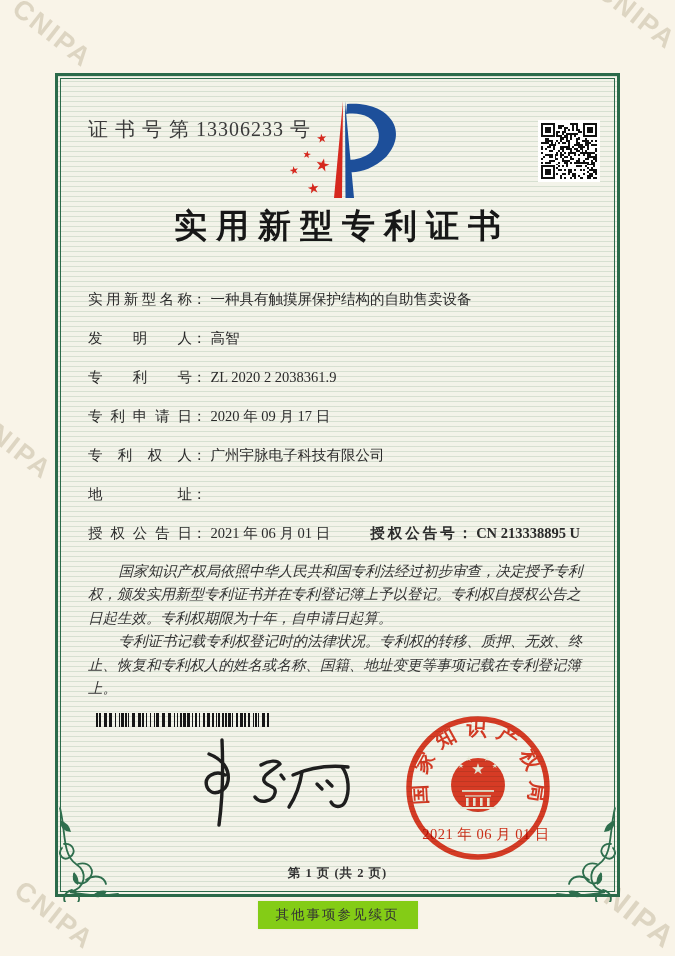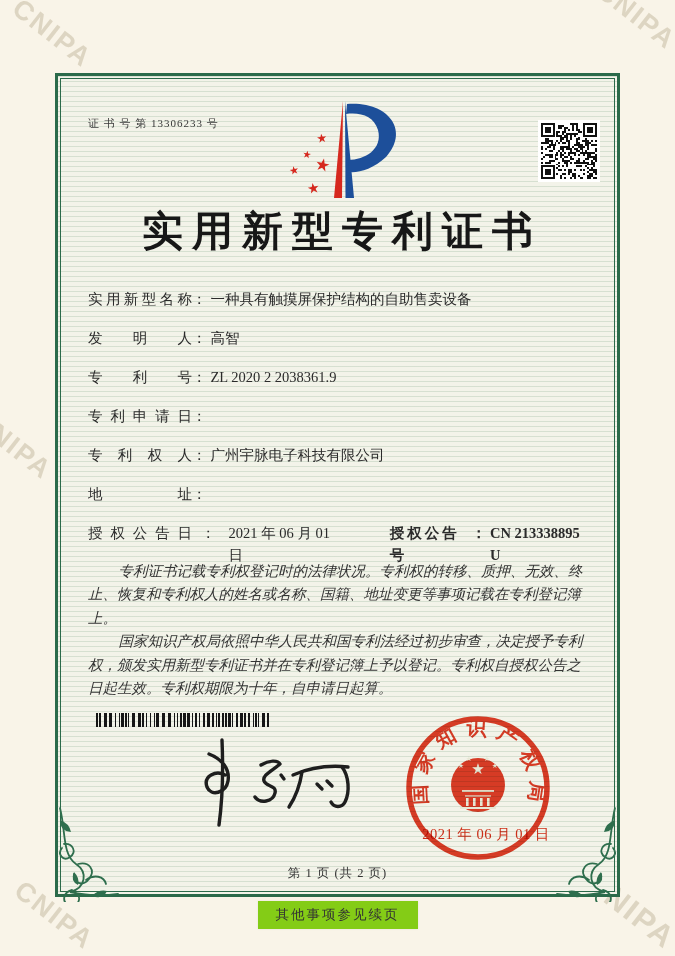--- a/index.html
+++ b/index.html
@@ -24,46 +24,46 @@
     position:absolute;left:55px;top:73px;width:565px;height:824px;
     box-sizing:border-box;
     border:3px solid #2b6a4a;
     background:
       repeating-linear-gradient(180deg, rgba(148,180,152,.30) 0 1px, rgba(0,0,0,0) 1px 5px),
       #f3f3e9;
   }
   .frame::before{
     content:"";position:absolute;inset:2px;border:1px solid #2b6a4a;pointer-events:none;
   }
-  .cert-no{position:absolute;left:30px;top:40px;font-size:11px;letter-spacing:1px;color:#3a3a3a;}
+  .cert-no{position:absolute;left:30px;top:40px;font-size:20px;letter-spacing:1px;color:#3a3a3a;}
   .logo{position:absolute;left:218px;top:20px;width:145px;height:110px;}
   .qr{position:absolute;left:480px;top:44px;width:62px;height:62px;background:#fff;padding:3px;box-sizing:border-box;}
   .title{
     position:absolute;left:0;right:0;top:128px;text-align:center;
-    font-size:41px;font-weight:bold;letter-spacing:9px;color:#171717;text-indent:9px;
+    font-size:33px;font-weight:bold;letter-spacing:9px;color:#171717;text-indent:9px;
   }
   .fields{position:absolute;left:30px;top:212px;right:30px;font-size:14.5px;line-height:22px;}
   .f-row{display:flex;align-items:center;margin-bottom:17px;}
   .f-label{display:inline-block;width:104px;text-align:justify;text-align-last:justify;white-space:pre-wrap;flex:none;}
   .f-colon{flex:none;margin-right:4px;}
   .f-value{max-width:392px;font-family:Liberation Serif, serif;}
-  .grant-row{display:flex;align-items:flex-start;margin-top:2px;gap:9px;}
+  .grant-row{display:flex;align-items:flex-start;margin-top:2px;}
   .grant-pair2{margin-left:40px;display:flex;font-weight:bold;}
   .paras{position:absolute;left:30px;top:484px;right:30px;font-size:14.5px;line-height:1.62;font-style:italic;color:#333;}
   .paras p{margin:0;text-indent:2.1em;}
   .barcode{position:absolute;left:38px;top:637px;width:176px;height:14px;}
   .signer{position:absolute;left:41px;top:684px;font-family:"Liberation Sans","DejaVu Sans",sans-serif;font-size:15.5px;color:#222;}
   .signer div{margin-bottom:9px;}
   .sig{position:absolute;left:133px;top:652px;width:180px;height:105px;}
   .seal{position:absolute;left:345px;top:638px;width:150px;height:150px;mix-blend-mode:multiply;opacity:.93;}
   .seal-date{
     position:absolute;left:350px;top:749px;width:156px;text-align:center;
     color:#d8311a;font-size:14.5px;letter-spacing:.5px;mix-blend-mode:multiply;
   }
-  .page-ind{position:absolute;left:0;right:0;bottom:12px;text-align:center;font-size:12.5px;color:#333;letter-spacing:1px;}
+  .page-ind{position:absolute;left:0;right:0;bottom:12px;text-align:center;font-size:12.5px;color:#333;letter-spacing:1px;font-weight:bold;}
   .cont-note{
     position:absolute;left:50%;top:901px;transform:translateX(-50%);
     background:#84cc16;padding:5px 18px;font-size:13.5px;color:#333;letter-spacing:2px;
     box-shadow:0 0 2px rgba(0,0,0,.08);white-space:nowrap;
   }
   .flourish{position:absolute;width:84px;height:100px;pointer-events:none;}
   .flourish.bl{left:-6px;bottom:-8px;}
   .flourish.br{right:-6px;bottom:-8px;transform:scaleX(-1);}
 </style>
 </head>
@@ -415,20 +415,21 @@
       <span class="f-value">高智</span>
     </div>
     <div class="f-row">
       <span class="f-label">专 利 号</span>
         <span class="f-colon">：</span>
       <span class="f-value">ZL 2020 2 2038361.9</span>
     </div>
     <div class="f-row">
       <span class="f-label">专利申请日</span>
         <span class="f-colon">：</span>
+      <span class="f-value">2020 年 09 月 17 日</span>
     </div>
     <div class="f-row">
       <span class="f-label">专 利 权 人</span>
         <span class="f-colon">：</span>
       <span class="f-value">广州宇脉电子科技有限公司</span>
     </div>
     <div class="f-row">
       <span class="f-label">地 址</span>
         <span class="f-colon">：</span>
     </div>
@@ -438,22 +439,22 @@
       <span>2021 年 06 月 01 日</span>
       <span class="grant-pair2">
         <span style="letter-spacing:3px;">授权公告号</span>
           <span class="f-colon">：</span>
         <span>CN 213338895 U</span>
       </span>
     </div>
   </div>
 
   <div class="paras">
+    <p>国家知识产权局依照中华人民共和国专利法经过初步审查，决定授予专利权，颁发实用新型专利证书并在专利登记簿上予以登记。专利权自授权公告之日起生效。专利权期限为十年，自申请日起算。</p>
     <p>专利证书记载专利权登记时的法律状况。专利权的转移、质押、无效、终止、恢复和专利权人的姓名或名称、国籍、地址变更等事项记载在专利登记簿上。</p>
-    <p>国家知识产权局依照中华人民共和国专利法经过初步审查，决定授予专利权，颁发实用新型专利证书并在专利登记簿上予以登记。专利权自授权公告之日起生效。专利权期限为十年，自申请日起算。</p>
   </div>
 
   <svg class="barcode" viewBox="0 0 176 14" preserveAspectRatio="none">
     <g class="bars" fill="#161616">
         <rect x="0" y="0" width="2" height="14"></rect>
         <rect x="3" y="0" width="2" height="14"></rect>
         <rect x="8" y="0" width="3" height="14"></rect>
         <rect x="13" y="0" width="3" height="14"></rect>
         <rect x="19" y="0" width="1" height="14"></rect>
         <rect x="23" y="0" width="1" height="14"></rect>

